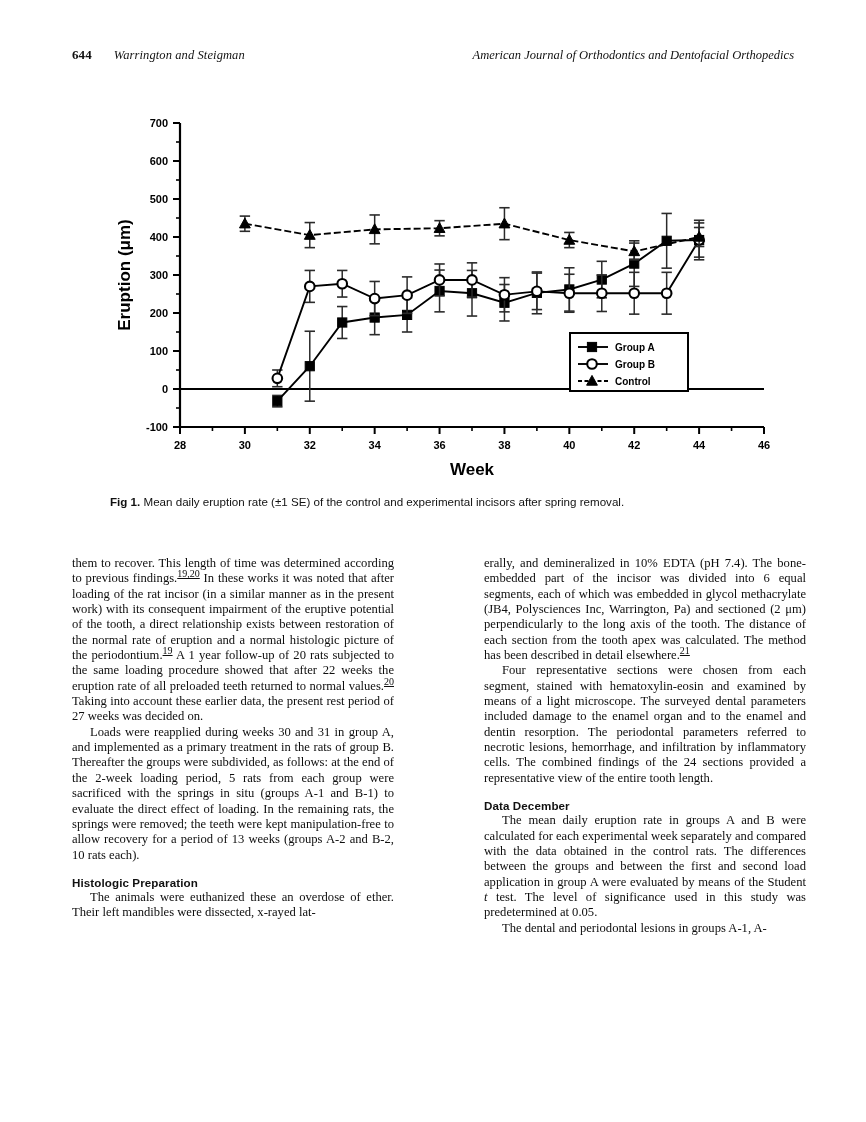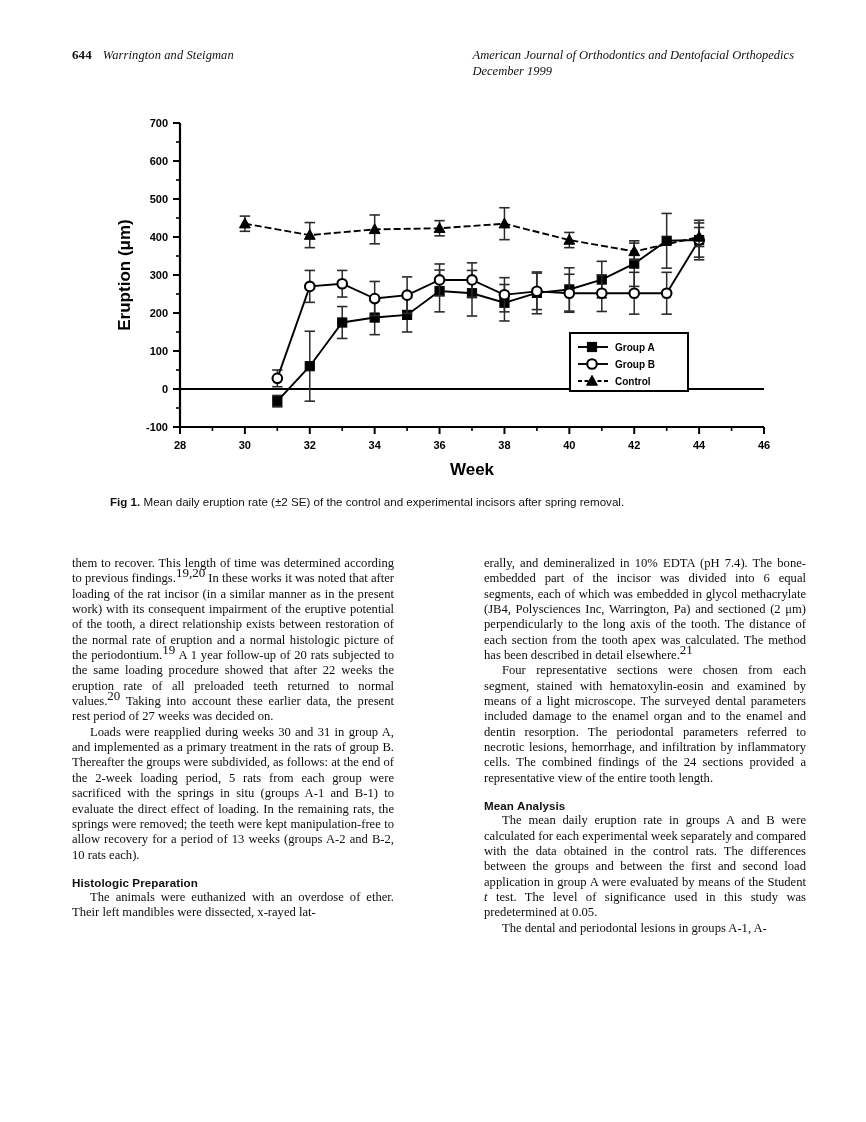--- a/index.html
+++ b/index.html
@@ -5,21 +5,21 @@
   html,body{margin:0;padding:0;background:#b0b0b0;}
   body{font-family:"Liberation Serif",serif;}
   .page{
     width:866px;height:1122px;background:#ffffff;position:relative;
     margin:0 auto;overflow:hidden;
   }
 
   
   .runhead{position:absolute;left:0;top:47px;width:866px;height:40px;}
   .rh-left{position:absolute;left:72px;top:0;font-style:italic;font-size:12.5px;color:#111;letter-spacing:.1px;}
-  .rh-left .pageno{font-style:normal;font-weight:bold;font-size:13px;margin-right:11px;}
+  .rh-left .pageno{font-style:normal;font-weight:bold;font-size:13px;margin-right:22px;}
   .rh-right{position:absolute;right:72px;top:0;text-align:left;font-style:italic;font-size:12.5px;color:#111;line-height:16px;}
 
   
   .figure{position:absolute;left:72px;top:105px;width:722px;height:380px;}
   .chart-wrap{position:absolute;left:0;top:0;width:722px;height:375px;}
   .chart-svg{display:block;}
 
   .figcaption{position:absolute;left:110px;top:494px;width:660px;
     font-size:11.6px;line-height:15px;color:#111;font-family:"Liberation Sans",sans-serif;}
   .figcaption b{font-weight:bold;}
@@ -33,38 +33,37 @@
     margin:0;font-size:12.6px;line-height:15.35px;color:#0d0d0d;
     text-align:justify;text-justify:inter-word;
     font-family:"Liberation Serif",serif;
     hyphens:none;
   }
   .col p.indent{text-indent:18px;}
   .col h3{
     margin:13px 0 1px 0;font-size:11.6px;font-weight:bold;color:#111;
     font-family:"Liberation Sans",sans-serif;letter-spacing:.1px;
   }
-  sup{font-size:13px;vertical-align:super;line-height:0;}
+  sup{font-size:10px;vertical-align:super;line-height:0;text-decoration:underline;}
   .it{font-style:italic;}
 
   
   .ax-num{font-family:"Liberation Sans",sans-serif;font-size:11px;font-weight:bold;fill:#000;}
   .ax-title{font-family:"Liberation Sans",sans-serif;font-size:17px;font-weight:bold;fill:#000;}
   .lg-txt{font-family:"Liberation Sans",sans-serif;font-size:10px;font-weight:bold;fill:#000;}
 </style>
 </head>
 <body>
 
 <div class="page">
 
   <div class="runhead">
     <div class="rh-left"><span class="pageno">644</span><span>Warrington and Steigman</span></div>
     <div class="rh-right">
       <div>American Journal of Orthodontics and Dentofacial Orthopedics</div>
-      <div>December 1999</div>
     </div>
   </div>
 
   <div class="figure">
     <div class="chart-wrap">
       <svg class="chart-svg" id="chart" width="722" height="375" viewBox="0 0 722 375">
           <line x1="108" y1="18" x2="108" y2="322" stroke="#000" stroke-width="2.2"></line>
           <line x1="108" y1="322" x2="692" y2="322" stroke="#000" stroke-width="2.2"></line>
           <line x1="108" y1="284" x2="692" y2="284" stroke="#000" stroke-width="2.2"></line>
           <line x1="101" y1="322" x2="108" y2="322" stroke="#000" stroke-width="2"></line>
@@ -287,34 +286,34 @@
             <text x="543" y="263" class="lg-txt">Group B</text>
             <line x1="506" y1="276" x2="536" y2="276" stroke="#000" stroke-width="1.9" stroke-dasharray="4,2.5"></line>
             <polygon points="520,270.4 525.4,280.2 514.6,280.2" fill="#000" stroke="#000"></polygon>
             <text x="543" y="280" class="lg-txt">Control</text>
           </g>
         </svg>
     </div>
   </div>
 
   <div class="figcaption">
-    <b>Fig 1.</b><span> Mean daily eruption rate (±2 SE) of the control and experimental incisors after spring removal.</span>
+    <b>Fig 1.</b><span> Mean daily eruption rate (±1 SE) of the control and experimental incisors after spring removal.</span>
   </div>
 
   <div class="cols">
 
     <div class="col left">
       <p><span>them to recover. This length of time was determined according to previous findings.</span><sup>19,20</sup><span> In these works it was noted that after loading of the rat incisor (in a similar manner as in the present work) with its consequent impairment of the eruptive potential of the tooth, a direct relationship exists between restoration of the normal rate of eruption and a normal histologic picture of the periodontium.</span><sup>19</sup><span> A 1 year follow-up of 20 rats subjected to the same loading procedure showed that after 22 weeks the eruption rate of all preloaded teeth returned to normal values.</span><sup>20</sup><span> Taking into account these earlier data, the present rest period of 27 weeks was decided on.</span></p>
       <p class="indent">Loads were reapplied during weeks 30 and 31 in group A, and implemented as a primary treatment in the rats of group B. Thereafter the groups were subdivided, as follows: at the end of the 2-week loading period, 5 rats from each group were sacrificed with the springs in situ (groups A-1 and B-1) to evaluate the direct effect of loading. In the remaining rats, the springs were removed; the teeth were kept manipulation-free to allow recovery for a period of 13 weeks (groups A-2 and B-2, 10 rats each).</p>
       <h3>Histologic Preparation</h3>
-      <p class="indent">The animals were euthanized with an overdose of ether. Their left mandibles were dissected, x-rayed lat-</p>
+      <p class="indent">The animals were euthanized these an overdose of ether. Their left mandibles were dissected, x-rayed lat-</p>
     </div>
 
     <div class="col right">
       <p><span>erally, and demineralized in 10% EDTA (pH 7.4). The bone-embedded part of the incisor was divided into 6 equal segments, each of which was embedded in glycol methacrylate (JB4, Polysciences Inc, Warrington, Pa) and sectioned (2 μm) perpendicularly to the long axis of the tooth. The distance of each section from the tooth apex was calculated. The method has been described in detail elsewhere.</span><sup>21</sup></p>
       <p class="indent">Four representative sections were chosen from each segment, stained with hematoxylin-eosin and examined by means of a light microscope. The surveyed dental parameters included damage to the enamel organ and to the enamel and dentin resorption. The periodontal parameters referred to necrotic lesions, hemorrhage, and infiltration by inflammatory cells. The combined findings of the 24 sections provided a representative view of the entire tooth length.</p>
-      <h3>Mean Analysis</h3>
+      <h3>Data December</h3>
       <p class="indent"><span>The mean daily eruption rate in groups A and B were calculated for each experimental week separately and compared with the data obtained in the control rats. The differences between the groups and between the first and second load application in group A were evaluated by means of the Student </span><span class="it">t</span><span> test. The level of significance used in this study was predetermined at 0.05.</span></p>
       <p class="indent">The dental and periodontal lesions in groups A-1, A-</p>
     </div>
 
   </div>
 </div>
 
 </body></html>

